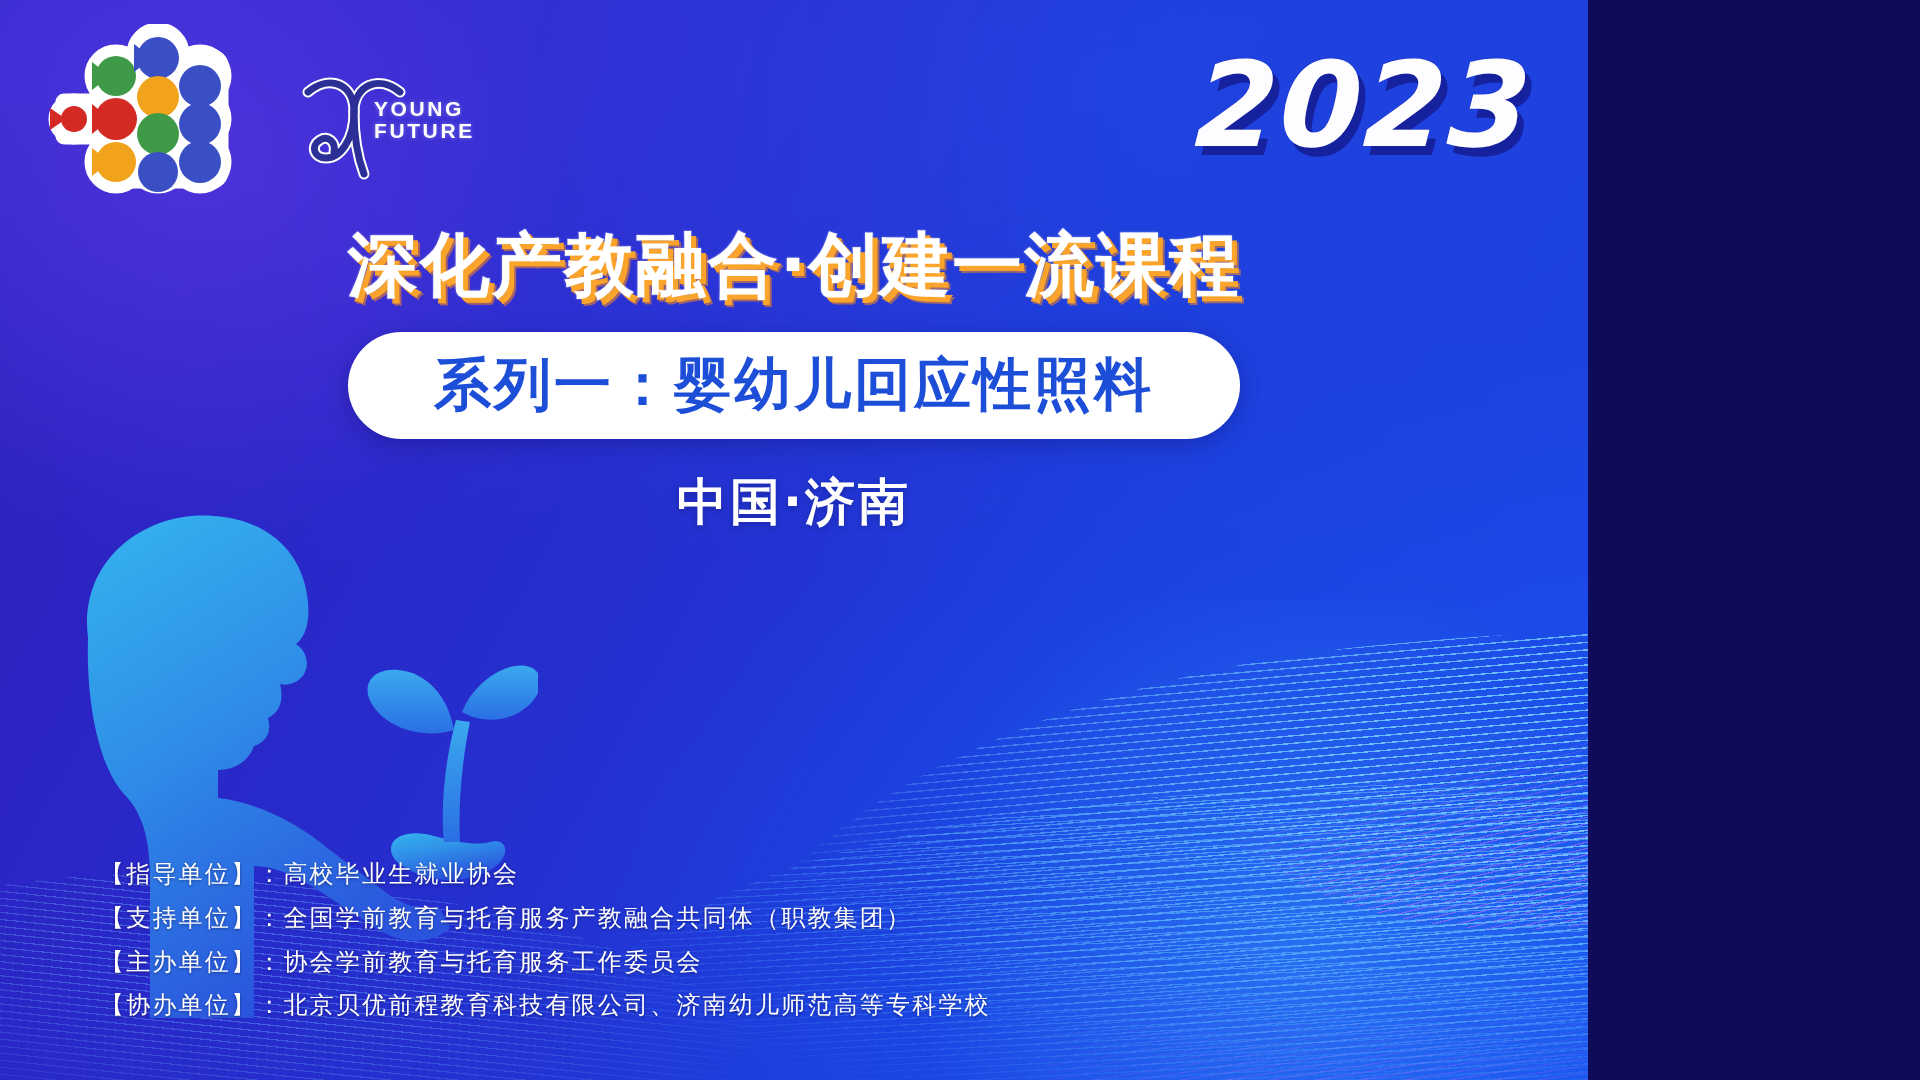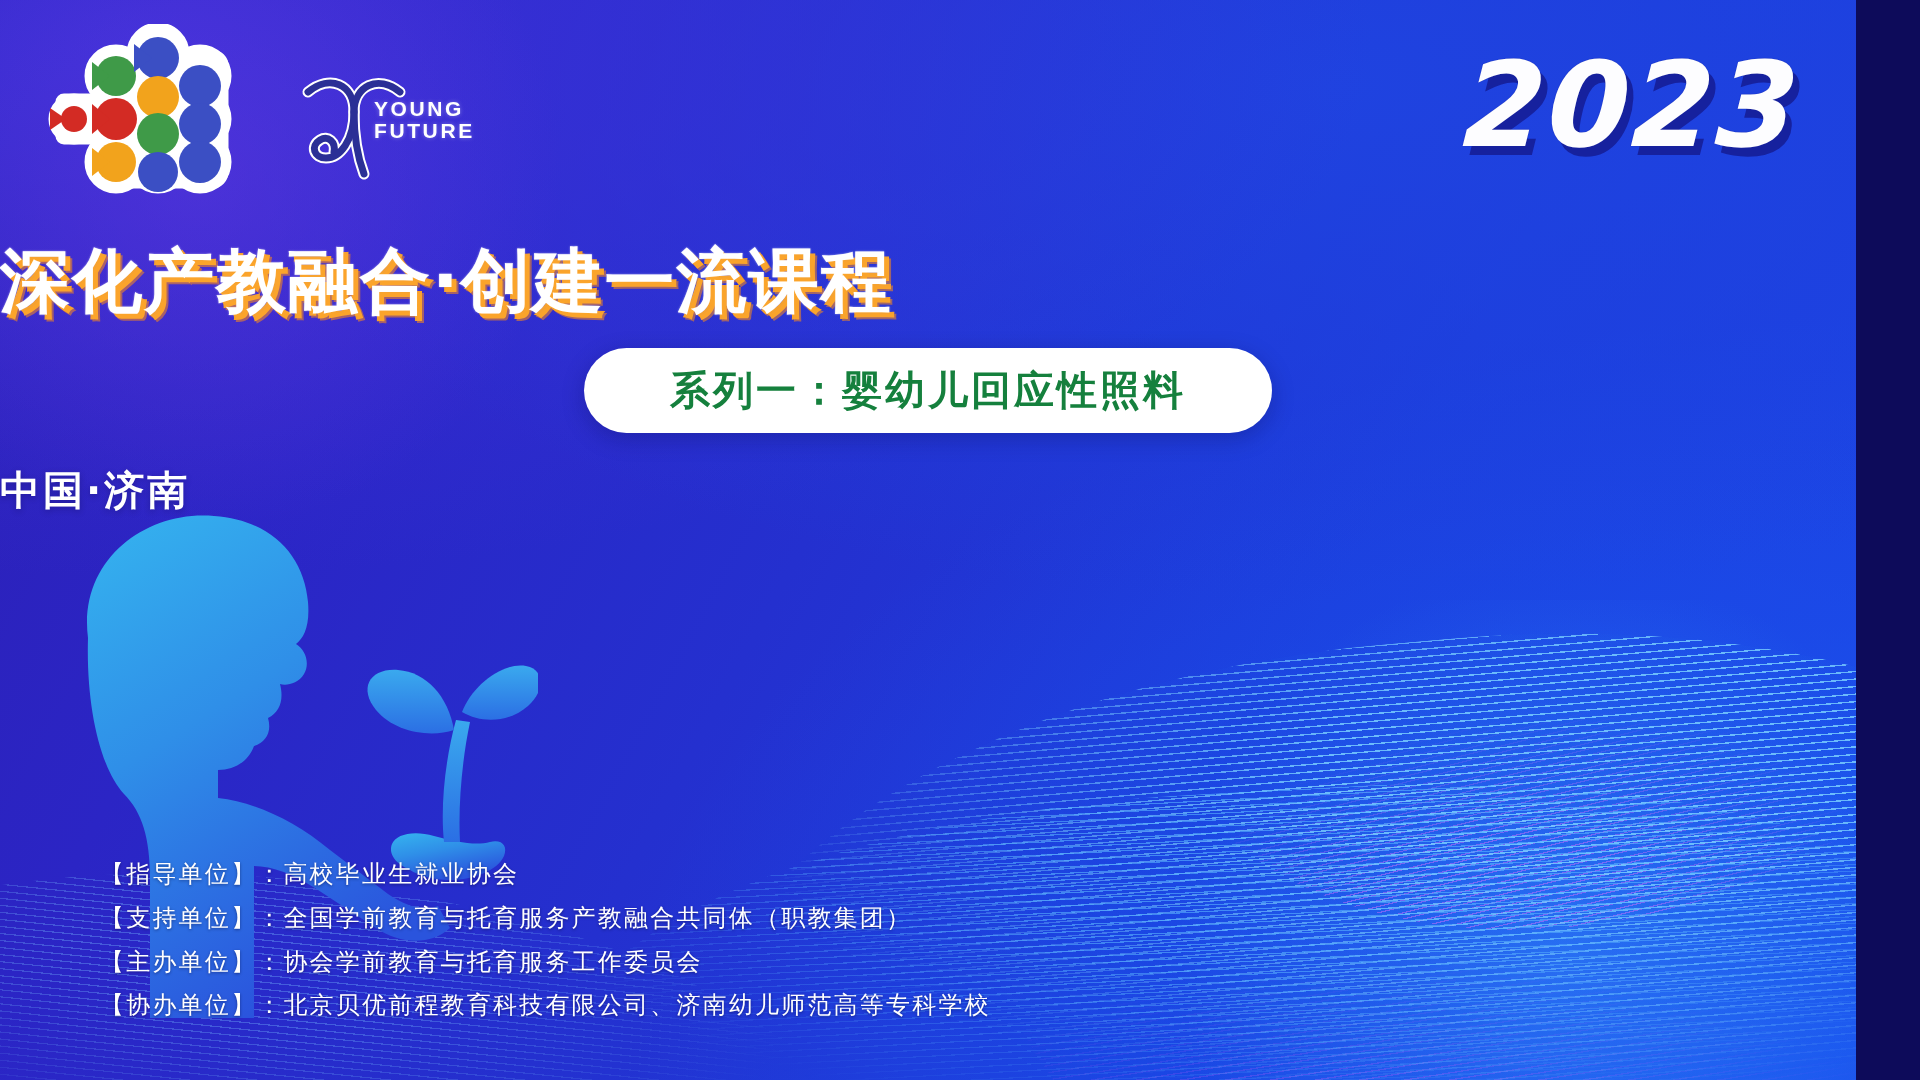--- a/index.html
+++ b/index.html
@@ -1,18 +1,18 @@
 <!DOCTYPE html>
 <html><head>
 <meta charset="utf-8">
 <style>
   html,body{margin:0;padding:0;background:#0d0b5a;}
   *{box-sizing:border-box;}
   .stage{
-    position:relative;width:1856px;height:1080px;overflow:hidden;
+    position:relative;width:1588px;height:1080px;overflow:hidden;
     font-family:"Liberation Sans","DejaVu Sans",sans-serif;
     background:
       radial-gradient(120% 90% at 8% 4%, #3a2fd6 0%, rgba(58,47,214,0) 55%),
       radial-gradient(100% 80% at 72% 8%, #1f43e0 0%, rgba(31,67,224,0) 60%),
       radial-gradient(120% 120% at 100% 95%, #1a53ee 0%, rgba(26,83,238,0) 55%),
       linear-gradient(118deg, #2c1fb4 0%, #2b25c5 22%, #2430cf 45%, #1c3ddc 68%, #1c45e6 100%);
   }
 
   
   .waves{position:absolute;inset:0;overflow:hidden;pointer-events:none;}
@@ -90,21 +90,21 @@
     font-size:118px;font-weight:900;font-style:italic;
     letter-spacing:2px;color:#fdfdff;
     font-family:"DejaVu Sans","Liberation Sans",sans-serif;
     text-shadow:
        7px 9px 0 #16219e,
        0 0 1px #16219e;
     transform:skewX(-3deg);
   }
 
   
-  .headline{position:absolute;left:0;right:0;top:228px;margin-top:16px;}
+  .headline{position:absolute;left:0;right:0;top:228px;text-align:center;}
   .title-1{
     font-size:70px;font-weight:900;color:#ffffff;letter-spacing:2px;
     line-height:1.08;
     text-shadow:
       5px 5px 0 rgba(255,168,40,.95),
       7px 7px 0 rgba(255,140,20,.55),
       0 0 2px rgba(255,255,255,.6);
     font-family:"DejaVu Sans","Liberation Sans",sans-serif;
   }
   .title-2{
@@ -117,25 +117,25 @@
       0 0 2px rgba(255,255,255,.6);
     font-family:"DejaVu Sans","Liberation Sans",sans-serif;
   }
   .series-wrap{margin-top:28px;display:flex;justify-content:center;}
   .series-pill{
     background:#ffffff;border-radius:999px;
     padding:15px 86px;
     box-shadow:0 6px 22px rgba(10,10,80,.28);
   }
   .series-pill span{
-    font-size:40px;font-weight:800;color:#15803d;letter-spacing:3px;
+    font-size:57px;font-weight:800;color:#1d4ed8;letter-spacing:3px;
     font-family:"DejaVu Sans","Liberation Sans",sans-serif;
   }
   .city{
-    margin-top:30px;font-size:40px;font-weight:800;color:#ffffff;letter-spacing:3px;
+    margin-top:30px;font-size:50px;font-weight:800;color:#ffffff;letter-spacing:3px;
     font-family:"DejaVu Sans","Liberation Sans",sans-serif;
     text-shadow:0 2px 6px rgba(0,0,30,.25);
   }
 
   
   .child{position:absolute;left:58px;top:498px;width:480px;height:520px;}
 
   
   .credits{position:absolute;left:100px;bottom:52px;}
   .credit-line{

